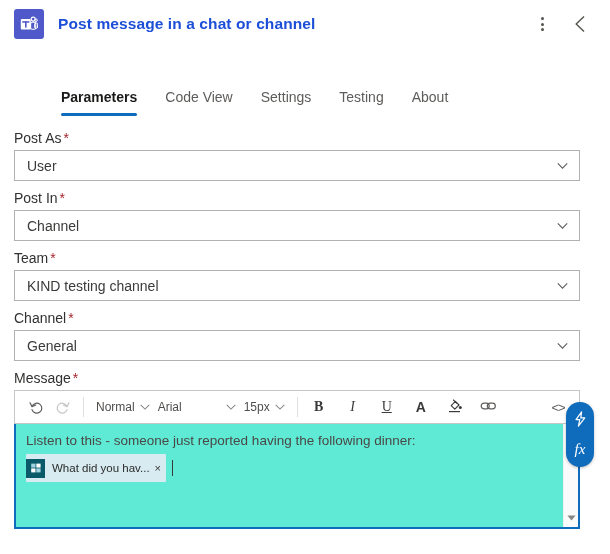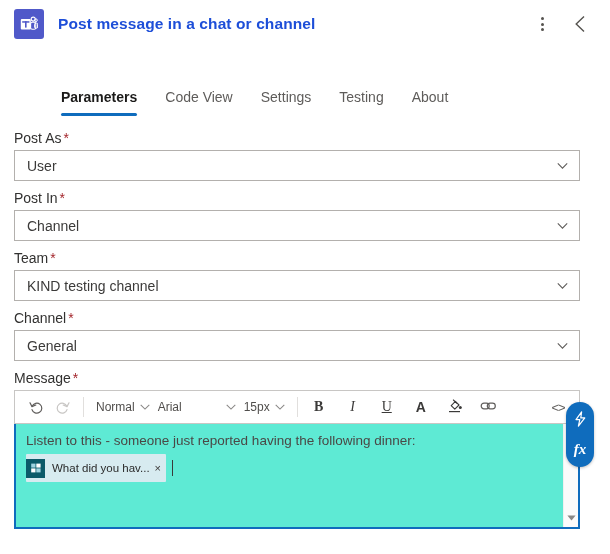--- a/index.html
+++ b/index.html
@@ -249,21 +249,21 @@
   .dyn-btn {
     width: 24px; height: 24px;
     display: flex; align-items: center; justify-content: center;
     cursor: pointer;
     color: #ffffff;
   }
   .dyn-fx {
     font-family: "Liberation Serif", serif;
     font-style: italic;
     font-size: 15px;
-    font-weight: 700;
+    font-weight: 400;
     color: #ffffff;
     line-height: 1;
   }
 </style>
 </head>
 <body>
 
 <div class="header">
   <div class="app-icon">
     <svg width="18" height="17" viewBox="0 0 18 17" aria-hidden="true">

